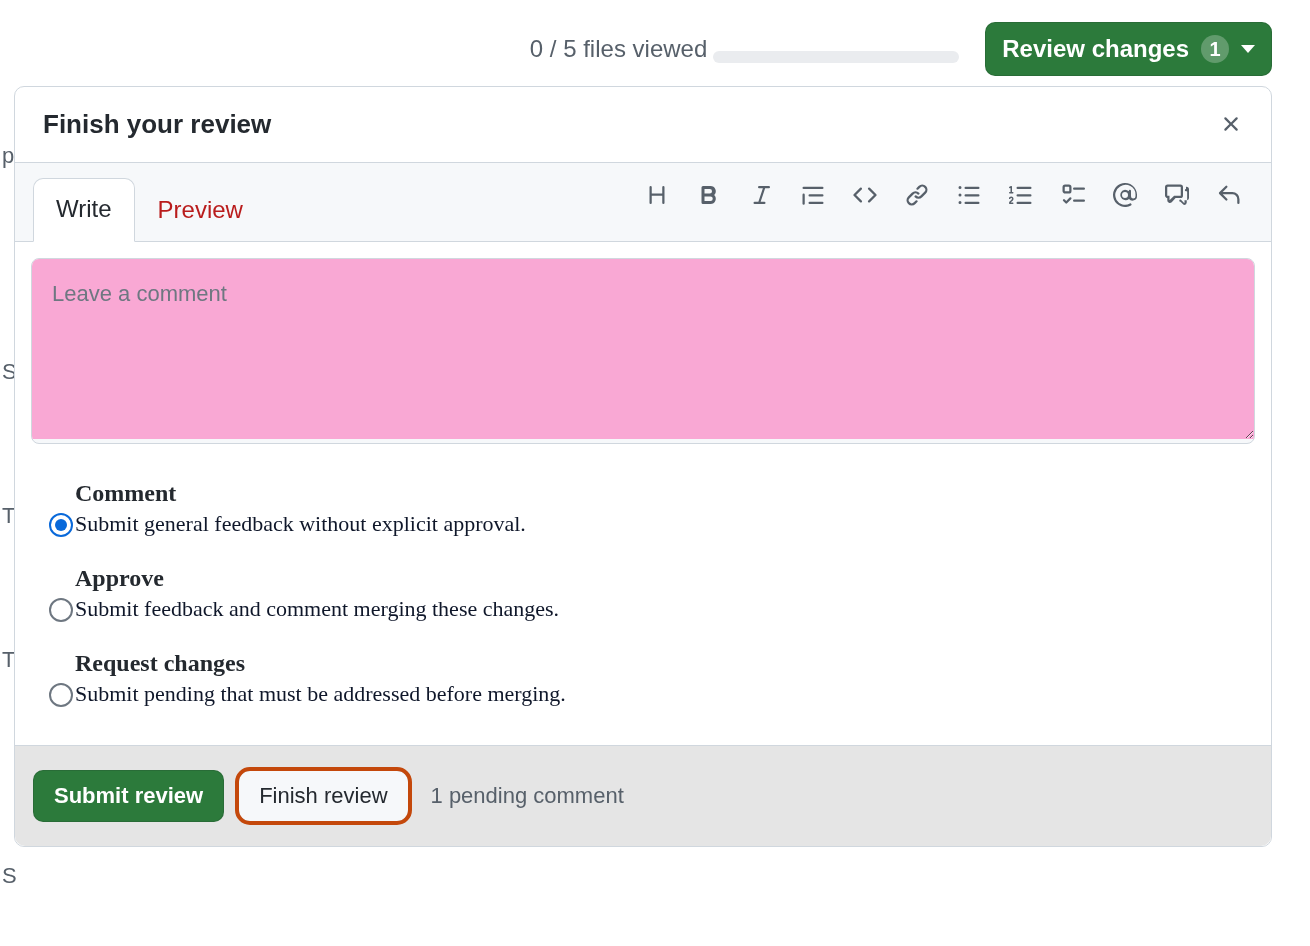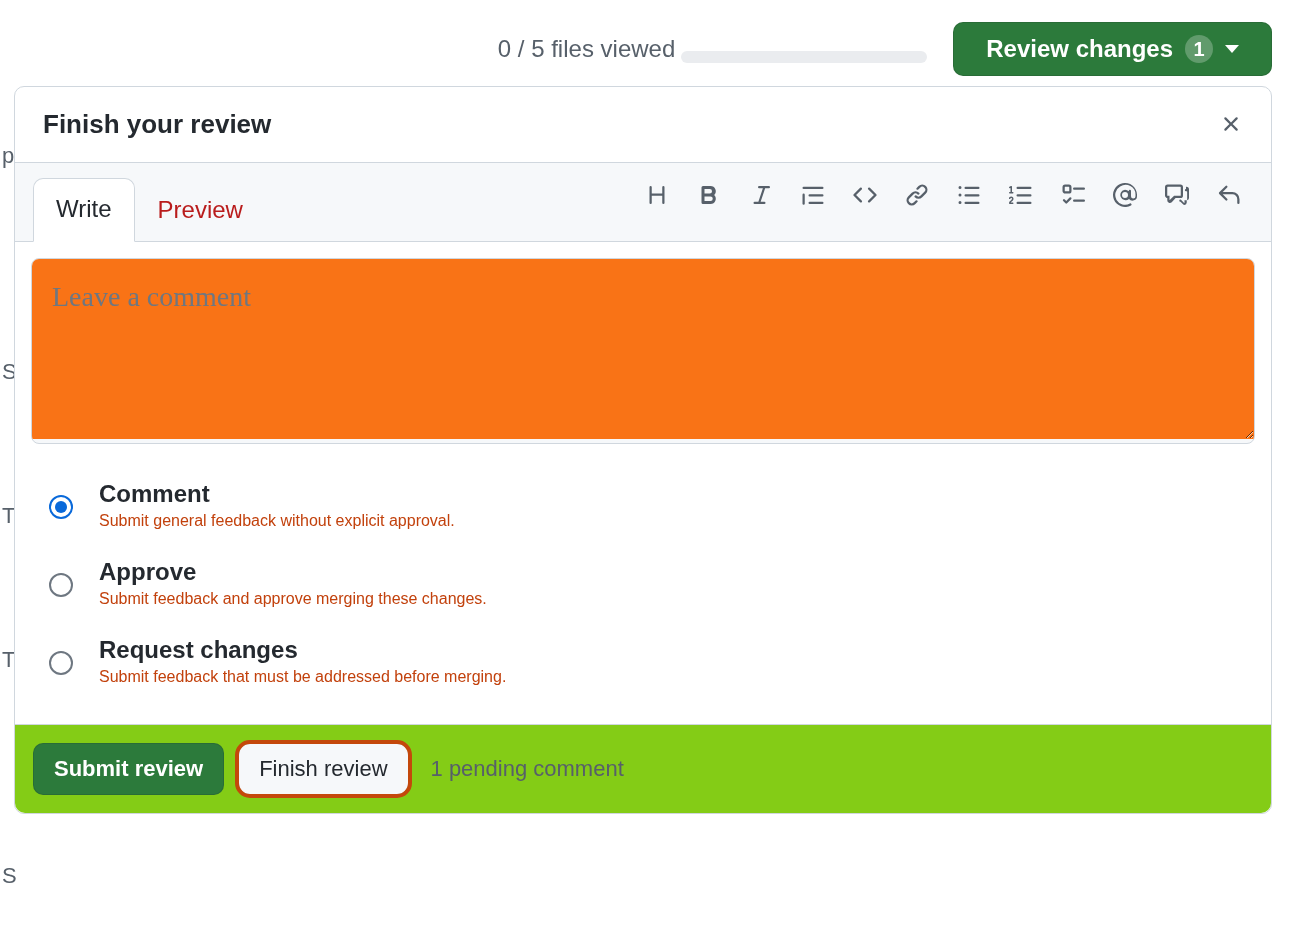--- a/index.html
+++ b/index.html
@@ -51,21 +51,21 @@
     border-radius: 6px;
   }
 
   .review-changes-btn {
     background: #2c7a3b;
     border: 1px solid rgba(27,31,36,0.15);
     border-radius: 10px;
     color: #ffffff;
     font-size: 24px;
     font-weight: 600;
-    padding: 12px 32px;
+    padding: 12px 16px;
     display: flex;
     align-items: center;
     gap: 12px;
     cursor: pointer;
   }
   .review-count {
     background: rgba(255,255,255,0.25);
     border-radius: 14px;
     min-width: 28px;
     height: 28px;
@@ -156,23 +156,23 @@
   .comment-box {
     border: 1px solid #d0d7de;
     border-radius: 8px;
     background: #f6f8fa;
     overflow: hidden;
   }
   .comment-textarea {
     width: 100%;
     min-height: 180px;
     border: none;
-    background: #f97316;
-    font-family: Liberation Serif, serif;
-    font-size: 28px;
+    background: #f9a8d4;
+    font-family: Liberation Sans, sans-serif;
+    font-size: 22px;
     color: #24292f;
     padding: 22px 20px;
     resize: vertical;
     outline: none;
   }
   .comment-textarea::placeholder { color: #6e7781; }
   .attach-row {
     border-top: 1px dashed #d0d7de;
     display: flex;
     align-items: center;
@@ -189,23 +189,24 @@
     padding: 1px 3px;
     color: #57606a;
     letter-spacing: 0.5px;
   }
 
   .options {
     padding: 22px 18px 8px;
   }
   .option {
     display: flex;
-    align-items: center;
-    gap: 26px;
+    align-items: flex-end;
+    gap: 2px;
     padding: 14px 0;
+    font-family: Liberation Serif, serif;
   }
   .radio {
     width: 24px;
     height: 24px;
     border: 2px solid #6e7781;
     border-radius: 50%;
     margin-top: 4px;
     flex-shrink: 0;
     position: relative;
   }
@@ -219,28 +220,28 @@
     background: #0969da;
     border-radius: 50%;
   }
   .option-title {
     font-size: 24px;
     font-weight: 600;
     color: #24292f;
     margin-bottom: 4px;
   }
   .option-desc {
-    font-size: 16px;
-    color: #c2410c;
+    font-size: 22px;
+    color: #0f172a;
   }
 
   .panel-footer {
     border-top: 1px solid #d0d7de;
-    background: #84cc16;
-    padding: 18px 18px;
+    background: #e5e5e5;
+    padding: 24px 18px;
     display: flex;
     align-items: center;
     gap: 14px;
     border-radius: 0 0 10px 10px;
   }
   .btn-primary {
     background: #2c7a3b;
     color: #ffffff;
     border: 1px solid rgba(27,31,36,0.15);
     border-radius: 10px;
@@ -388,28 +389,28 @@
         <span class="radio checked"></span>
         <span>
           <div class="option-title">Comment</div>
           <div class="option-desc">Submit general feedback without explicit approval.</div>
         </span>
       </label>
       <label class="option">
         <span class="radio"></span>
         <span>
           <div class="option-title">Approve</div>
-          <div class="option-desc">Submit feedback and approve merging these changes.</div>
+          <div class="option-desc">Submit feedback and comment merging these changes.</div>
         </span>
       </label>
       <label class="option">
         <span class="radio"></span>
         <span>
           <div class="option-title">Request changes</div>
-          <div class="option-desc">Submit feedback that must be addressed before merging.</div>
+          <div class="option-desc">Submit pending that must be addressed before merging.</div>
         </span>
       </label>
     </div>
   </div>
 
   <div class="panel-footer">
     <button class="btn-primary">Submit review</button>
     <button class="btn-secondary highlight-outline">Finish review</button>
     <span class="pending-text">1 pending comment</span>
   </div>

